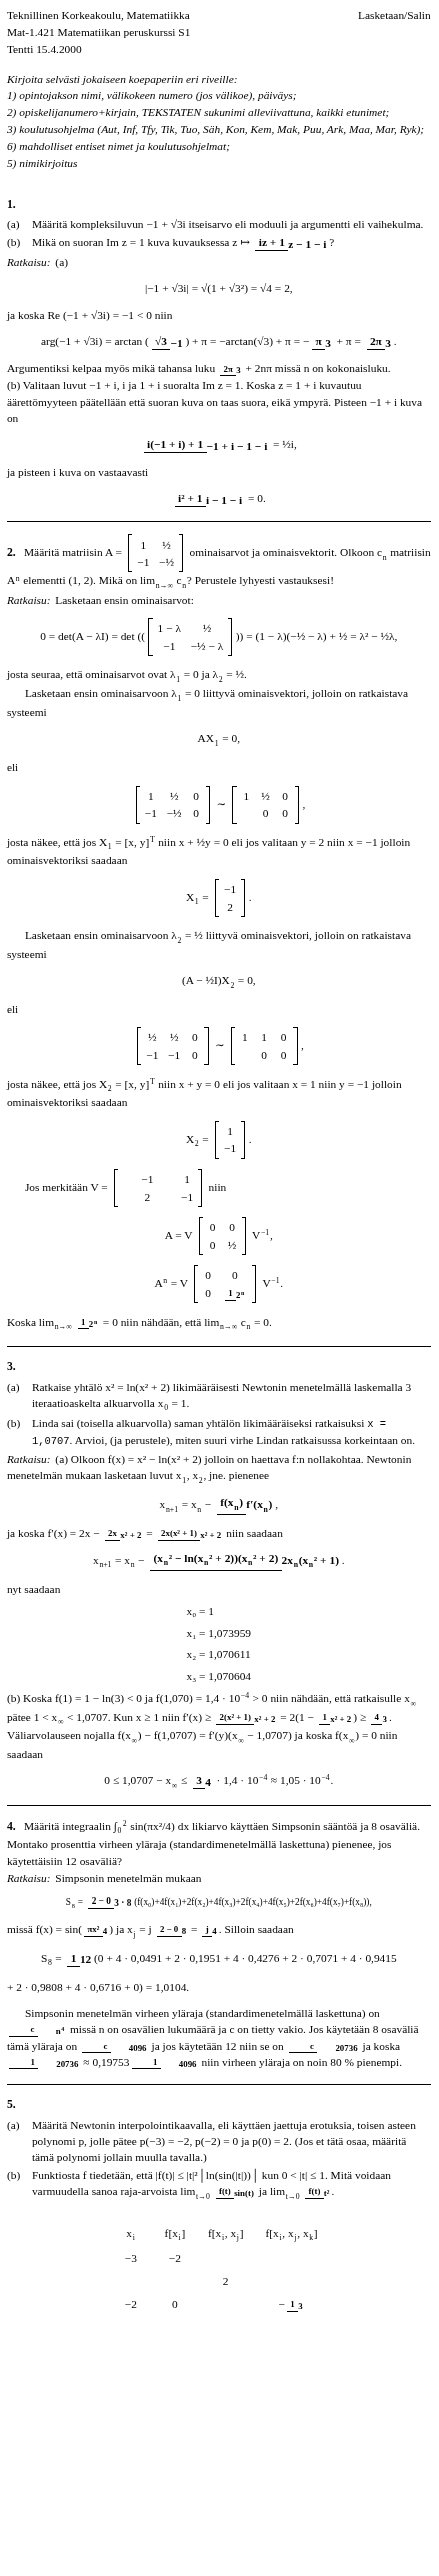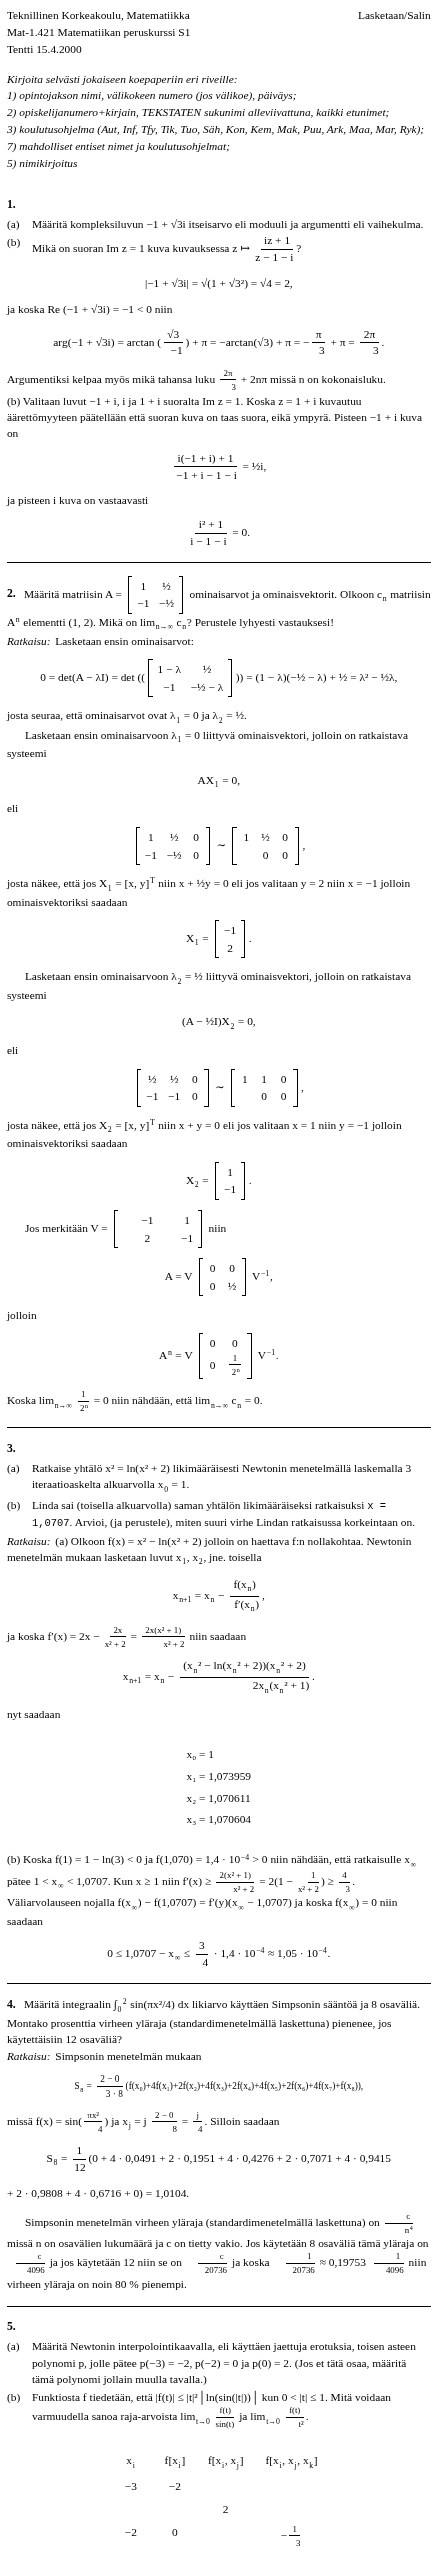--- a/index.html
+++ b/index.html
@@ -10,35 +10,35 @@
   .para{margin:0.7px 0;}
   .para.bold{font-weight:bold;font-size:11.7px;margin-top:4.1px;margin-bottom:2.8px;}
   .para.italic{font-style:italic;}
   .indent{text-indent:18px;}
   .lead{font-style:italic;margin-right:4.8px;}
   .item{display:flex;margin:2.1px 0;}
   .ilabel{flex:0 0 25px;}
   .ibody{flex:1;}
   .display{text-align:center;margin:10.3px 0;}
   .d-small{font-size:9.3px;}
-  .frac{display:inline-flex;flex-direction:column;align-items:flex-end;vertical-align:middle;
-    margin:0 2.8px;line-height:1.15;text-align:center;}
+  .frac{display:inline-flex;align-items:center;vertical-align:middle;
+    margin:0 2.8px;line-height:1.15;text-align:center;font-weight:bold;}
   .frac .num{border-bottom:0.9px solid #000;padding:0 3.4px 1.4px;}
   .frac .den{padding-top:1.4px;}
   .sfrac{font-size:0.78em;margin:0 2.1px;}
   .mp-sub{font-size:0.68em;vertical-align:-0.45em;margin:0 0.7px;}
   .mp-sup{font-size:0.68em;vertical-align:0.5em;margin:0 0.7px;}
   .mp-btxt{font-weight:bold;margin-right:8.3px;font-size:11.7px;}
   .mp-mono{font-family:"Liberation Mono","DejaVu Sans Mono",monospace;font-size:0.92em;}
   .mat{display:inline-flex;align-items:stretch;vertical-align:middle;margin:0 3.4px;}
   .brL{width:3.4px;border:1.1px solid #000;border-right:none;}
   .brR{width:3.4px;border:1.1px solid #000;border-left:none;}
   .mgrid{display:grid;column-gap:9.7px;row-gap:1.4px;padding:2.1px 4.8px;align-items:center;}
   .mcell{text-align:center;min-width:9.7px;}
-  .dlines{display:flex;justify-content:center;margin:24px 0;align-items:center;}
+  .dlines{display:flex;justify-content:center;margin:6px 0;align-items:center;}
   .dstack{display:inline-flex;flex-direction:column;align-items:flex-start;gap:5.5px;}
   .ddwrap{display:flex;justify-content:center;margin:11px 0;}
   .ddgrid{display:grid;column-gap:22px;row-gap:6.9px;}
   .ddh,.ddc{text-align:center;min-width:22px;}
   .rule{border-top:1.1px solid #000;margin:13.8px 0 12.4px;}
 </style>
 </head>
 <body>
 
 <div class="page">
@@ -46,35 +46,36 @@
       <span>Teknillinen Korkeakoulu, Matematiikka</span>
       <span>Lasketaan/Salin</span>
     </div>
     <div class="para "><span>Mat-1.421 Matematiikan peruskurssi S1</span></div>
     <div class="para "><span>Tentti 15.4.2000</span></div>
     <div class="vspace" style="height: 12.4px;"></div>
     <div class="para italic"><span>Kirjoita selvästi jokaiseen koepaperiin eri riveille:</span></div>
     <div class="para italic"><span>1) opintojakson nimi, välikokeen numero (jos välikoe), päiväys;</span></div>
     <div class="para italic"><span>2) opiskelijanumero+kirjain, TEKSTATEN sukunimi alleviivattuna, kaikki etunimet;</span></div>
     <div class="para italic"><span>3) koulutusohjelma (Aut, Inf, Tfy, Tik, Tuo, Säh, Kon, Kem, Mak, Puu, Ark, Maa, Mar, Ryk);</span></div>
-    <div class="para italic"><span>7) mahdolliset entiset nimet ja koulutusohjelmat;</span></div>
+    <div class="para italic"><span>6) mahdolliset entiset nimet ja koulutusohjelmat;</span></div>
     <div class="para italic"><span>5) nimikirjoitus</span></div>
     <div class="vspace" style="height: 20.7px;"></div>
     <div class="para bold"><span>1.</span></div>
     <div class="item">
       <span class="ilabel">(a)</span>
       <div class="ibody"><span>Määritä kompleksiluvun −1 + √3i itseisarvo eli moduuli ja argumentti eli vaihekulma.</span></div>
     </div>
     <div class="item">
       <span class="ilabel">(b)</span>
       <div class="ibody"><span class="mtxt">Mikä on suoran Im z = 1 kuva kuvauksessa z ↦ </span><span class="frac">
           <span class="num"><span class="mtxt">iz + 1</span></span>
           <span class="den"><span class="mtxt">z − 1 − i</span></span>
         </span><span class="mtxt">?</span></div>
     </div>
+    <div class="para "><span class="lead">Ratkaisu:</span><span>(a)</span></div>
     <div class="display"><span class="mtxt">|−1 + √3i| = √(1 + √3²) = √4 = 2,</span></div>
     <div class="para "><span>ja koska Re (−1 + √3i) = −1 &lt; 0 niin</span></div>
     <div class="display"><span class="mtxt">arg(−1 + √3i) = arctan (</span><span class="frac">
         <span class="num"><span class="mtxt">√3</span></span>
         <span class="den"><span class="mtxt">−1</span></span>
       </span><span class="mtxt">) + π = −arctan(√3) + π = −</span><span class="frac">
         <span class="num"><span class="mtxt">π</span></span>
         <span class="den"><span class="mtxt">3</span></span>
       </span><span class="mtxt"> + π = </span><span class="frac">
         <span class="num"><span class="mtxt">2π</span></span>
@@ -200,21 +201,20 @@
     <div class="display"><span class="mtxt">A = V </span><span class="mat">
         <span class="brL"></span>
         <span class="mgrid" style="grid-template-columns: repeat(2, auto);">
           <span class="mcell"><span class="mtxt">0</span></span>
           <span class="mcell"><span class="mtxt">0</span></span>
           <span class="mcell"><span class="mtxt">0</span></span>
           <span class="mcell"><span class="mtxt">½</span></span>
         </span>
         <span class="brR"></span>
       </span><span class="mtxt"> V</span><span class="mp-sup">−1</span><span class="mtxt">,</span></div>
-    <div class="para "><span>jolloin</span></div>
     <div class="display"><span class="mtxt">A</span><span class="mp-sup">n</span><span class="mtxt"> = V </span><span class="mat">
         <span class="brL"></span>
         <span class="mgrid" style="grid-template-columns: repeat(2, auto);">
           <span class="mcell"><span class="mtxt">0</span></span>
           <span class="mcell"><span class="mtxt">0</span></span>
           <span class="mcell"><span class="mtxt">0</span></span>
           <span class="mcell"><span class="frac sfrac">
               <span class="num"><span class="mtxt">1</span></span>
               <span class="den"><span class="mtxt">2</span><span class="mp-sup">n</span></span>
             </span></span>
@@ -228,21 +228,21 @@
     <div class="rule"></div>
     <div class="para bold"><span>3.</span></div>
     <div class="item">
       <span class="ilabel">(a)</span>
       <div class="ibody"><span class="mtxt">Ratkaise yhtälö x² = ln(x² + 2) likimääräisesti Newtonin menetelmällä laskemalla 3 iteraatioaskelta alkuarvolla x</span><span class="mp-sub">0</span><span class="mtxt"> = 1.</span></div>
     </div>
     <div class="item">
       <span class="ilabel">(b)</span>
       <div class="ibody"><span class="mtxt">Linda sai (toisella alkuarvolla) saman yhtälön likimääräiseksi ratkaisuksi </span><span class="mp-mono">x = 1,0707</span><span class="mtxt">. Arvioi, (ja perustele), miten suuri virhe Lindan ratkaisussa korkeintaan on.</span></div>
     </div>
-    <div class="para "><span class="lead">Ratkaisu:</span><span class="mtxt">(a) Olkoon f(x) = x² − ln(x² + 2) jolloin on haettava f:n nollakohtaa. Newtonin menetelmän mukaan lasketaan luvut x</span><span class="mp-sub">1</span><span class="mtxt">, x</span><span class="mp-sub">2</span><span class="mtxt">, jne. toisella</span></div>
+    <div class="para "><span class="lead">Ratkaisu:</span><span class="mtxt">(a) Olkoon f(x) = x² − ln(x² + 2) jolloin on haettava f:n nollakohtaa. Newtonin menetelmän mukaan lasketaan luvut x</span><span class="mp-sub">1</span><span class="mtxt">, x</span><span class="mp-sub">2</span><span class="mtxt">, jne. pienenee</span></div>
     <div class="display"><span class="mtxt">x</span><span class="mp-sub">n+1</span><span class="mtxt"> = x</span><span class="mp-sub">n</span><span class="mtxt"> − </span><span class="frac">
         <span class="num"><span class="mtxt">f(x</span><span class="mp-sub">n</span><span class="mtxt">)</span></span>
         <span class="den"><span class="mtxt">f′(x</span><span class="mp-sub">n</span><span class="mtxt">)</span></span>
       </span><span class="mtxt">,</span></div>
     <div class="para "><span class="mtxt">ja koska f′(x) = 2x − </span><span class="frac sfrac">
         <span class="num"><span class="mtxt">2x</span></span>
         <span class="den"><span class="mtxt">x² + 2</span></span>
       </span><span class="mtxt"> = </span><span class="frac sfrac">
         <span class="num"><span class="mtxt">2x(x² + 1)</span></span>
         <span class="den"><span class="mtxt">x² + 2</span></span>

